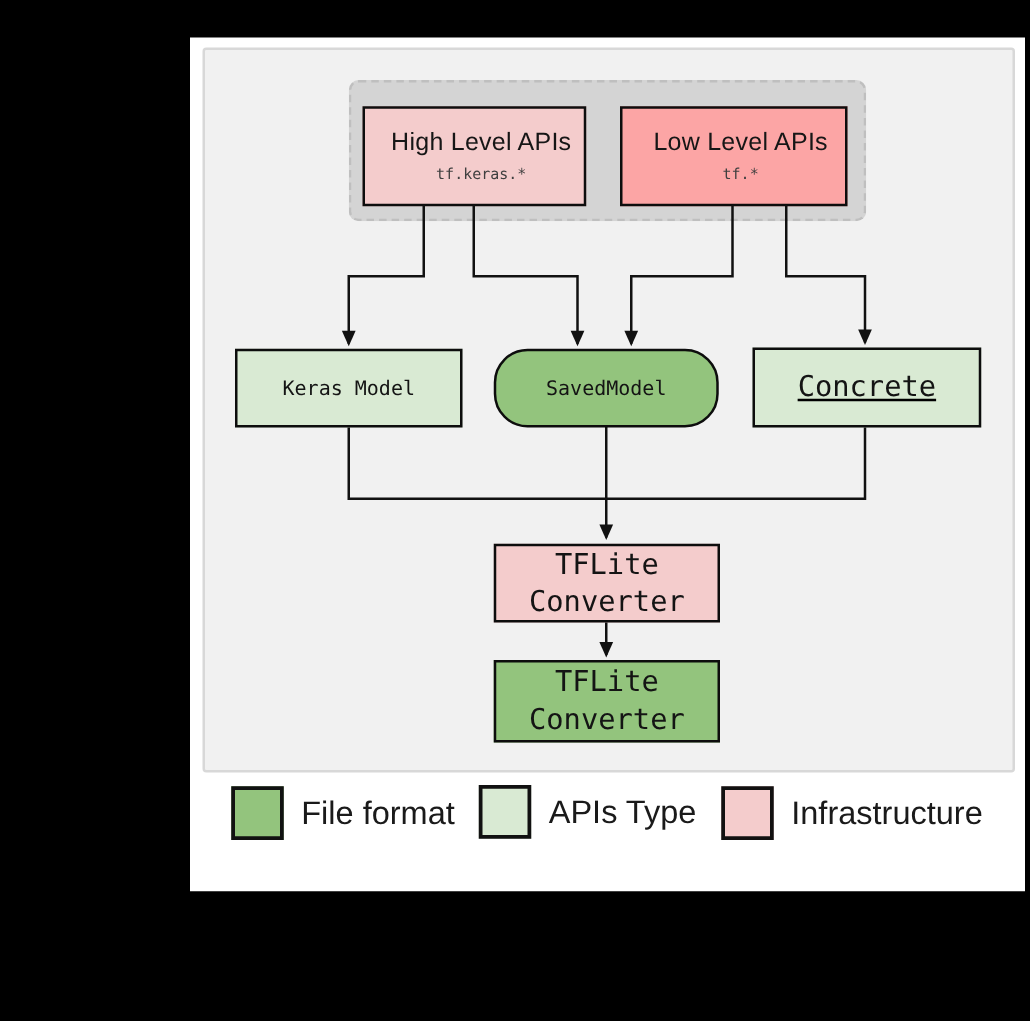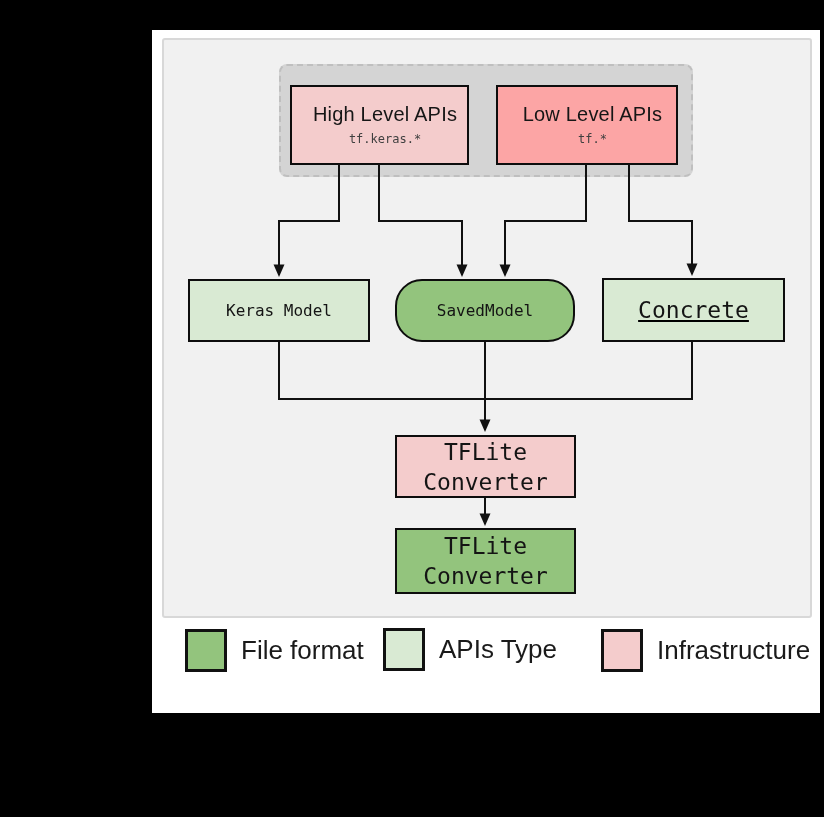--- a/index.html
+++ b/index.html
@@ -79,21 +79,21 @@
   }
   .legend-item .swatch {
     width:42px; height:43px; box-sizing:border-box;
     border:3px solid #111;
   }
   .legend-item .legend-label {
     font-size:26px; color:#1a1a1a; white-space:nowrap;
   }
   .legend-item.li-0 { left:33px;  top:1px; }
   .legend-item.li-1 { left:231px; top:0px; }
-  .legend-item.li-2 { left:425px; top:1px;margin-left:24px; }
+  .legend-item.li-2 { left:425px; top:1px; }
 </style>
 </head>
 <body>
 
 <div class="canvas">
   <div class="page">
 
     <div class="panel">
 
       <div class="api-group">

